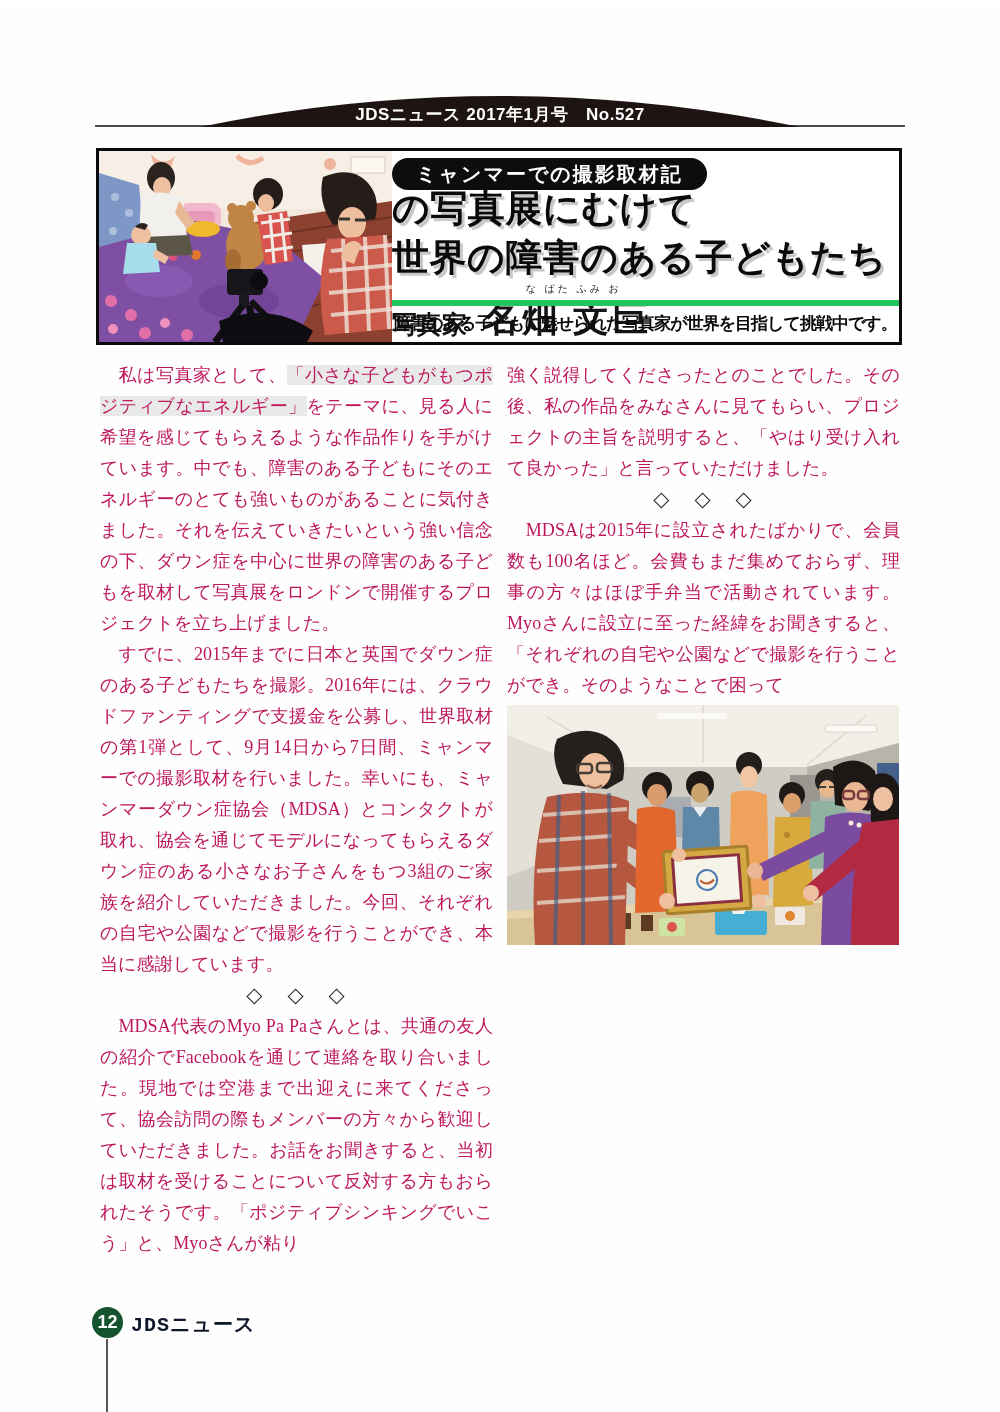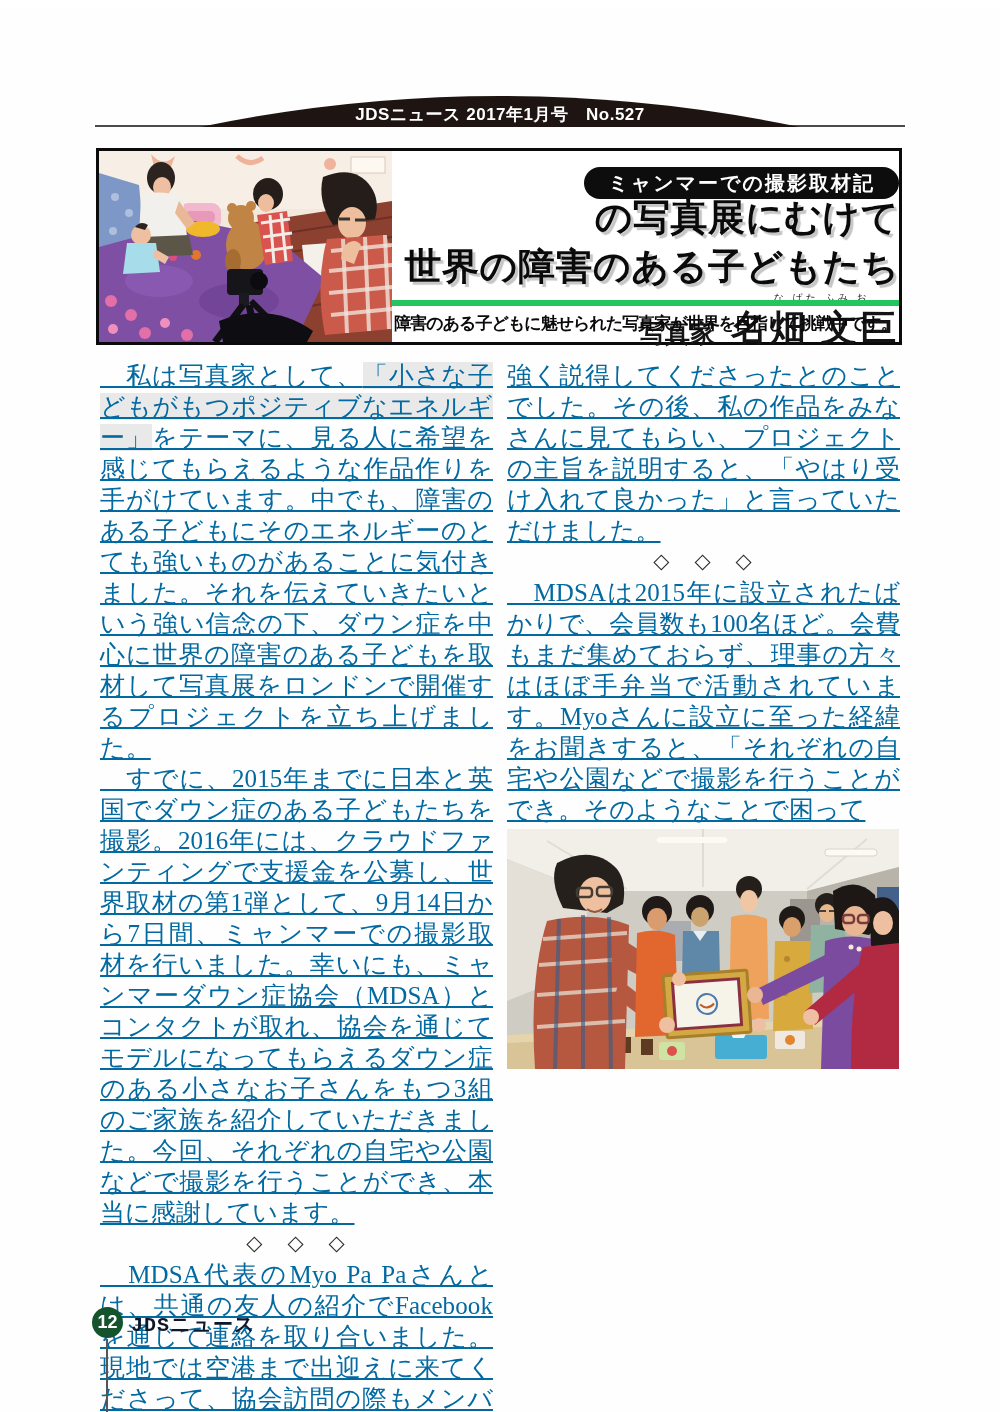--- a/index.html
+++ b/index.html
@@ -18,21 +18,21 @@
     text-align:center; color:#fff; font-weight:bold; font-size:17px; letter-spacing:.5px;
     font-family:"Liberation Sans","DejaVu Sans",sans-serif;
   }
 
   
   .article-head {
     position:absolute; left:96px; top:140px; width:806px; height:197px;
     border:3px solid #0b0b0b; background:#fff; display:flex;
   }
   .header-photo { width:293px; height:100%; flex:none; display:block; }
-  .title-col { flex:1; position:relative; display:flex; flex-direction:column; align-items:flex-end; padding-top:16px;border-radius:25px; }
+  .title-col { flex:1; position:relative; display:flex; flex-direction:column; align-items:flex-start; padding-top:7px;border-radius:25px; }
   .badge {
     background:#0d0d0d; color:#fff; border-radius:16px; padding:3px 24px;
     font-family:"Liberation Sans","DejaVu Sans",sans-serif;
     font-weight:bold; font-size:20px; letter-spacing:2px; line-height:26px;
   }
   .big-title {
     margin-top:3px; text-align:center; font-weight:bold; font-size:37px; line-height:46px;
     letter-spacing:.5px; color:#0a0a0a; text-shadow:3px 3px 1px #c6c6c6;
     font-family:"Liberation Sans","DejaVu Sans",sans-serif; white-space:nowrap;
   }
@@ -49,22 +49,22 @@
     font-family:Liberation Mono, monospace;
     font-weight:bold; font-size:17px; letter-spacing:-1px; text-align:center;
     padding:6px 0 7px; white-space:nowrap; color:#0a0a0a;
   }
 
   
   .col { position:absolute; top:352px; width:393px; }
   .col-left  { left:100px; }
   .col-right { left:507px; }
   .body-p {
-    font-size:25px; line-height:31px; letter-spacing:.1px;
-    text-align:justify; color:#0369a1; word-break:break-word;text-decoration:underline;
+    font-size:18px; line-height:31px; letter-spacing:.1px;
+    text-align:justify; color:#be185d; word-break:break-word;
   }
   .hl { background:#e9e9e9; }
   .divider {
     text-align:center; font-size:21px; line-height:31px; color:#2d2d2d; letter-spacing:2px;
   }
 
   .group-photo { display:block; width:392px; height:240px; margin-top:4px; }
   .caption {
     margin-top:5px; width:392px;
     font-family:"Liberation Sans","DejaVu Sans",sans-serif;

